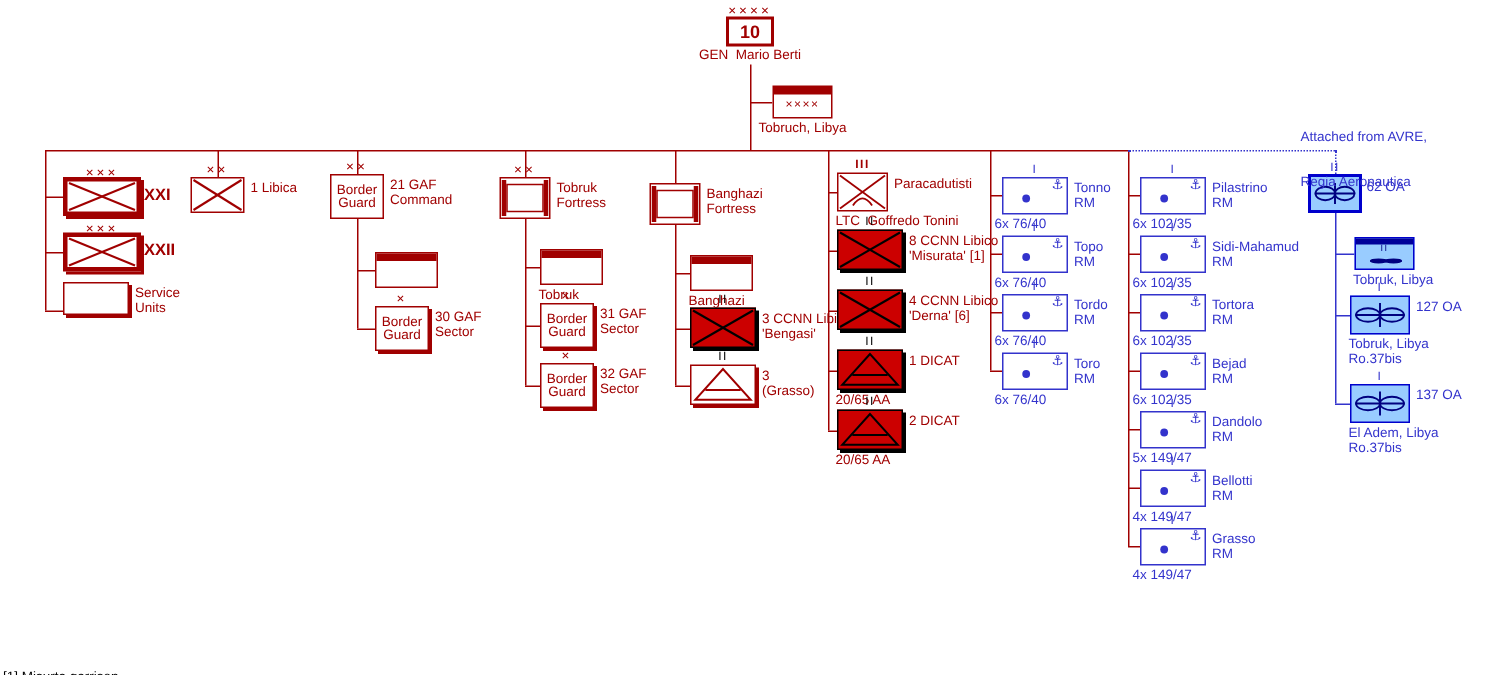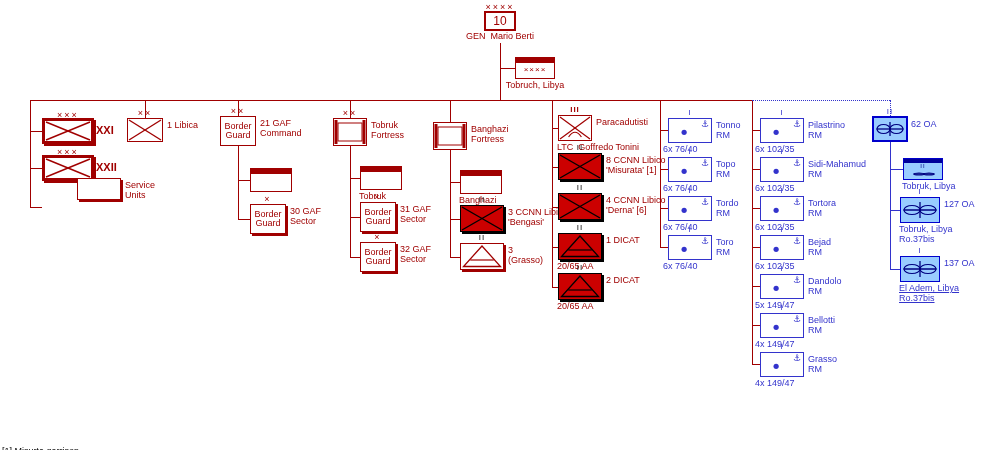--- a/index.html
+++ b/index.html
@@ -30,21 +30,21 @@
   .bar-navy{background:var(--barnavy);height:4px;}
   .sym{position:absolute;left:0;top:0;}
   .ech{position:absolute;left:-30px;right:-30px;top:-11px;text-align:center;
        font-size:9px;line-height:10px;letter-spacing:2px;white-space:pre;}
   .ech.rom{font-size:8px;letter-spacing:1px;}
   .lab{position:absolute;left:calc(100% + 5px);top:1px;font-size:9px;line-height:10px;white-space:pre;}
   .lab.bold{font-size:11px;line-height:12px;font-weight:bold;top:3px;}
   .cap{position:absolute;top:calc(100% + 2px);font-size:9px;line-height:10px;white-space:pre;}
   .inner{position:absolute;inset:0;display:flex;flex-direction:column;align-items:center;
          justify-content:center;font-size:9px;line-height:9px;text-align:center;}
-  .inner.bold{font-size:12px;font-weight:normal;}
+  .inner.bold{font-size:12px;font-weight:bold;}
   .inner.hqx{font-size:8px;letter-spacing:1px;padding-top:3px;}
   .inner-ech{position:absolute;left:0;right:0;top:4px;text-align:center;font-size:6px;line-height:6px;
              letter-spacing:1px;color:var(--navy);}
   .anchor{position:absolute;right:2px;top:0px;font-size:9px;line-height:10px;color:var(--blue);
           font-family:"DejaVu Sans", sans-serif;}
   .propwrap{position:absolute;left:7px;right:7px;top:10px;bottom:2px;}
   .attached-note{position:absolute;left:867px;top:66px;color:var(--blue);font-size:9px;line-height:10px;white-space:pre;}
   .footnotes{position:absolute;left:2px;top:424px;color:#000;font-size:9px;line-height:11px;white-space:pre;}
   .c-r{color:var(--red);}
   .c-b{color:var(--blue);}
@@ -126,21 +126,21 @@
         <div class="lab c-r bold"><div>XXI</div></div>
       </div>
       <div class="node st-thick" style="left: 42px; top: 155px; width: 52px; height: 26px;">
         <svg class="sym" width="46" height="20" viewBox="0 0 46 20">
           <line x1="1" y1="1" x2="45" y2="19" stroke="#A00000" stroke-width="1.4"></line>
           <line x1="1" y1="19" x2="45" y2="1" stroke="#A00000" stroke-width="1.4"></line>
         </svg>
         <div class="ech" style="color: rgb(160, 0, 0);">×××</div>
         <div class="lab c-r bold"><div>XXII</div></div>
       </div>
-      <div class="node st-plainsh" style="left: 42px; top: 178px; width: 44px; height: 22px; margin-left: 35px;">
+      <div class="node st-plainsh" style="left: 42px; top: 188px; width: 44px; height: 22px;">
         <div class="lab c-r"><div>Service</div><div>Units</div></div>
       </div>
       <div class="node st-plain" style="left: 127px; top: 118px; width: 36px; height: 24px;">
         <svg class="sym" width="34" height="22" viewBox="0 0 34 22">
           <line x1="1" y1="1" x2="33" y2="21" stroke="#A00000" stroke-width="1.4"></line>
           <line x1="1" y1="21" x2="33" y2="1" stroke="#A00000" stroke-width="1.4"></line>
         </svg>
         <div class="ech" style="color: rgb(160, 0, 0);">××</div>
         <div class="lab c-r"><div>1 Libica</div></div>
       </div>
@@ -399,20 +399,24 @@
       </div>
       <div class="node st-air" style="left: 900px; top: 256px; width: 40px; height: 26px;">
         <svg class="sym" width="38" height="24" viewBox="0 0 38 24">
           <line x1="2.5" y1="12" x2="35.5" y2="12" stroke="#000080" stroke-width="1.3"></line>
           <line x1="19" y1="4" x2="19" y2="20" stroke="#000080" stroke-width="1.3"></line>
           <ellipse cx="11" cy="12" rx="8" ry="4.5" fill="none" stroke="#000080" stroke-width="1.2"></ellipse>
           <ellipse cx="27" cy="12" rx="8" ry="4.5" fill="none" stroke="#000080" stroke-width="1.2"></ellipse>
         </svg>
         <div class="ech rom" style="color: rgb(51, 51, 204);">I</div>
         <div class="lab c-b"><div>137 OA</div></div>
-        <div class="cap c-b" style="left: -2px; text-decoration: underline;"><div>El Adem, Libya</div><div>Ro.37bis</div></div>
+        <div class="cap c-b" style="left: -2px;"><div>El Adem, Libya</div><div>Ro.37bis</div></div>
       </div>
     </div>
+  <div class="attached-note">
+    <div>Attached from AVRE,</div>
+    <div>Regia Aeronautica</div>
+  </div>
   <div class="footnotes">
     <div>[1] Misurta garrison.</div>
     
   </div>
 </div>
 
 </body></html>

